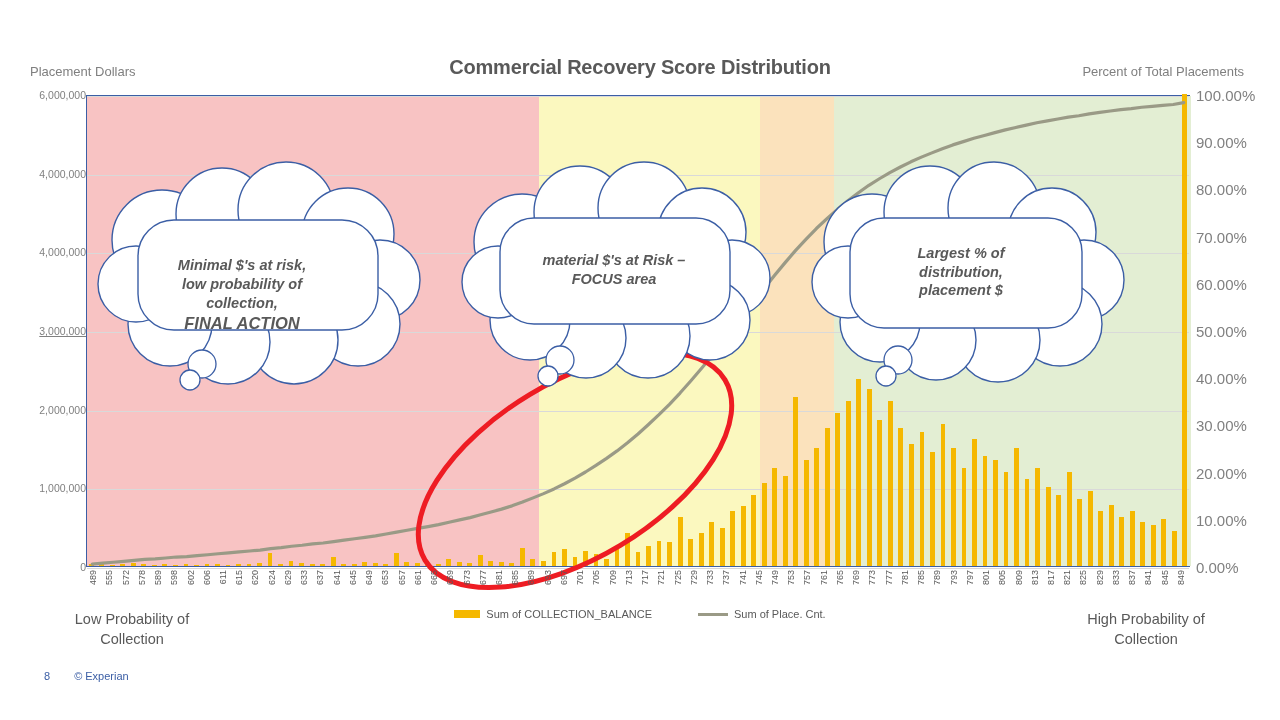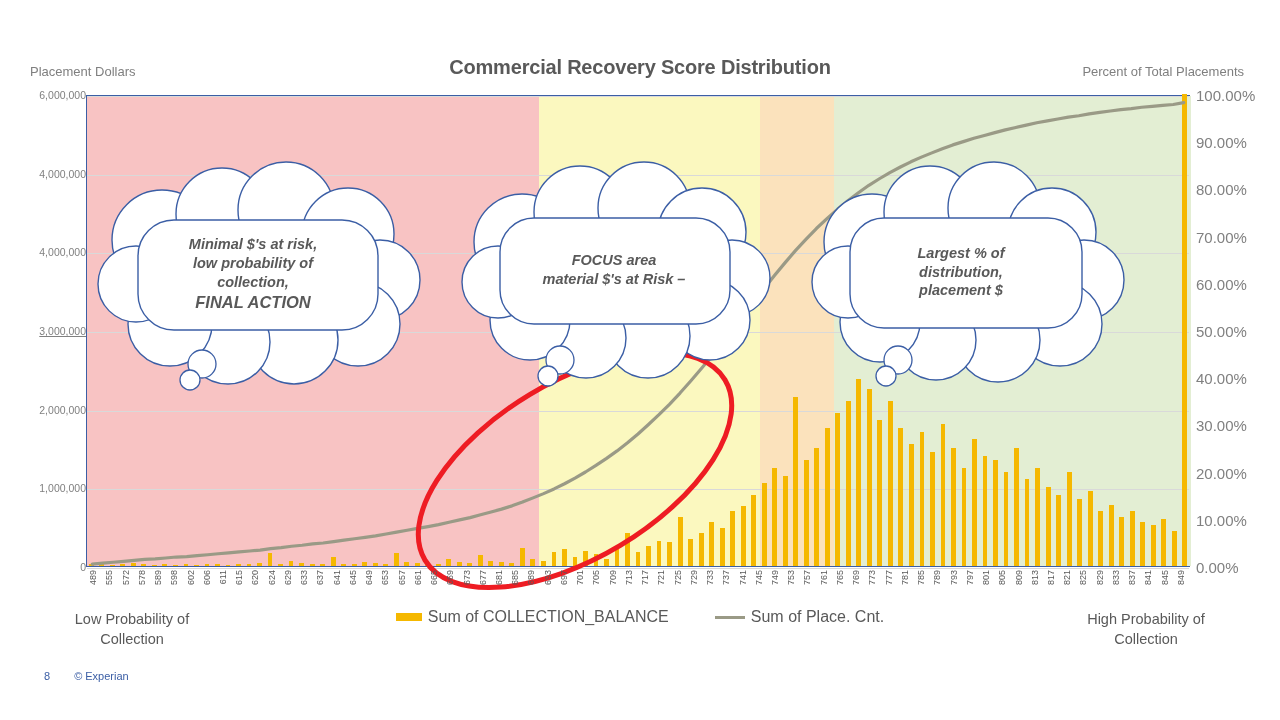--- a/index.html
+++ b/index.html
@@ -48,21 +48,21 @@
   .xtick{
     position:absolute;top:0;font-size:9px;color:#595959;
     writing-mode:vertical-rl;transform:rotate(180deg);
     transform-origin:center;white-space:nowrap;line-height:1;
   }
 
   
   #legend{
     position:absolute;left:0;top:608px;width:1280px;
     display:flex;justify-content:center;gap:46px;align-items:center;
-    font-size:16px;color:#595959;
+    font-size:11px;color:#595959;
   }
   .legend-item{display:flex;align-items:center;gap:6px;}
   .swatch-bar{width:26px;height:8px;background:#f5b800;}
   .swatch-line{width:30px;height:3px;background:#9a9a86;}
 
   
   #caption-left{
     position:absolute;left:32px;top:610px;width:200px;text-align:center;
     font-size:14.5px;color:#595959;line-height:1.35;
   }
@@ -270,21 +270,21 @@
           <circle cx="138" cy="174" r="42"></circle>
         <circle cx="80" cy="156" r="42"></circle>
           <circle cx="46" cy="116" r="38"></circle>
         <rect x="48" y="52" width="240" height="110" rx="36"></rect>
       </g>
       <g fill="#ffffff" stroke="#3b5ea5" stroke-width="1.3">
         <circle cx="112" cy="196" r="14"></circle>
           <circle cx="100" cy="212" r="10"></circle>
       </g>
     </svg>
-    <div class="callout-text" style="left:51px;top:46px;width:224px;height:120px;">
+    <div class="callout-text" style="left:40px;top:46px;width:224px;height:120px;justify-content:flex-end;">
         <div class="ct-sm">Minimal $'s at risk,</div>
         <div class="ct-sm">low probability of</div>
         <div class="ct-sm">collection,</div>
         <div class="ct-big">FINAL ACTION</div>
       </div>
   </div>
 
   <div class="callout" id="callout-1" style="left:456px;top:168px;width:318px;height:210px;">
     <svg width="318" height="210" viewBox="0 0 318 210">
       <g fill="#ffffff" stroke="#3b5ea5" stroke-width="1.4">
@@ -299,22 +299,22 @@
         <circle cx="74" cy="152" r="40"></circle>
           <circle cx="42" cy="114" r="36"></circle>
         <rect x="44" y="50" width="230" height="106" rx="34"></rect>
       </g>
       <g fill="#ffffff" stroke="#3b5ea5" stroke-width="1.3">
         <circle cx="104" cy="192" r="14"></circle>
           <circle cx="92" cy="208" r="10"></circle>
       </g>
     </svg>
     <div class="callout-text" style="left:42px;top:48px;width:232px;height:108px;">
+        <div class="ct-sm">material $'s at Risk –</div>
         <div class="ct-sm">FOCUS area</div>
-        <div class="ct-sm">material $'s at Risk –</div>
       </div>
   </div>
 
   <div class="callout" id="callout-2" style="left:806px;top:168px;width:318px;height:210px;">
     <svg width="318" height="210" viewBox="0 0 318 210">
       <g fill="#ffffff" stroke="#3b5ea5" stroke-width="1.4">
         <circle cx="66" cy="74" r="48"></circle>
           <circle cx="124" cy="44" r="46"></circle>
         <circle cx="188" cy="40" r="46"></circle>
           <circle cx="246" cy="64" r="44"></circle>

